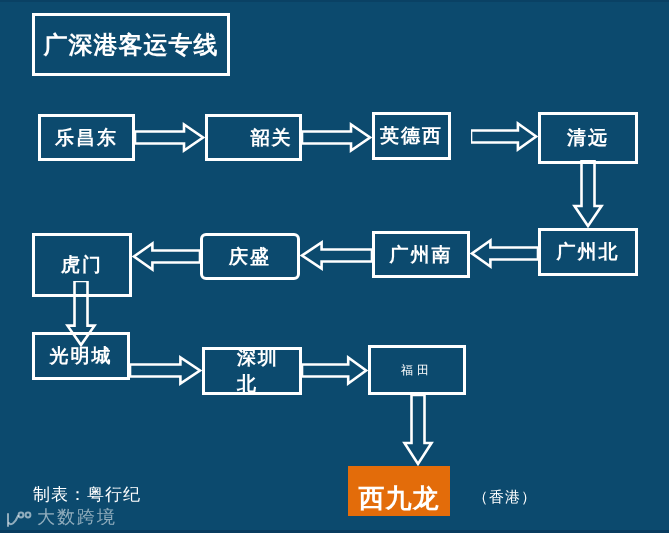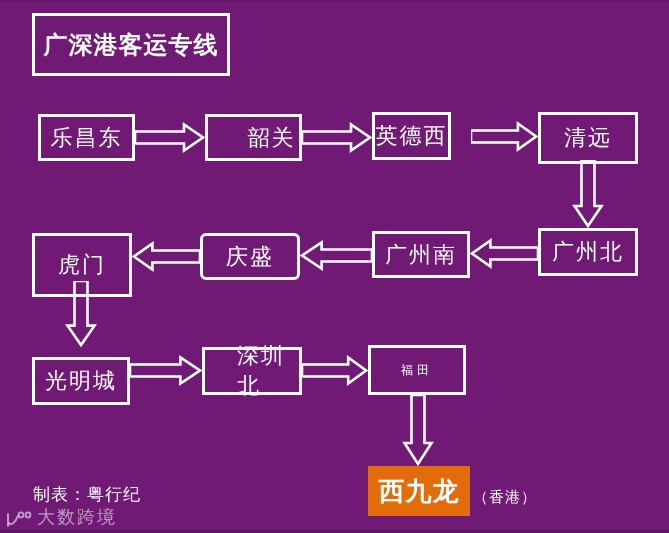--- a/index.html
+++ b/index.html
@@ -3,45 +3,45 @@
 <meta charset="utf-8">
 <style>
   html,body{margin:0;padding:0;}
   body{
     font-family:"Liberation Sans","DejaVu Sans",sans-serif;
     -webkit-font-smoothing:antialiased;
   }
   .stage{
     position:relative;
     width:669px;height:533px;
-    background:#701a75;
+    background:#0c4a6e;
     overflow:hidden;
   }
   .edge-top{position:absolute;left:0;top:0;width:100%;height:2px;background:rgba(0,0,30,0.12);}
   .edge-bottom{position:absolute;left:0;bottom:0;width:100%;height:3px;background:rgba(0,0,30,0.18);}
 
   .title-box{
     position:absolute;left:32px;top:13px;width:198px;height:63px;
     border:3px solid #ffffff;box-sizing:border-box;
     display:flex;align-items:center;justify-content:center;
     color:#ffffff;font-weight:bold;font-size:24px;letter-spacing:1px;
   }
 
   .station{
     position:absolute;
     border:3px solid #ffffff;box-sizing:border-box;
     display:flex;align-items:center;justify-content:center;
-    color:#ffffff;font-weight:normal;font-size:22px;letter-spacing:2px;
+    color:#ffffff;font-weight:bold;font-size:19px;letter-spacing:2px;
   }
   .station.light{font-weight:normal;font-size:12px;letter-spacing:4px;text-align:center;}
 
   .terminus{
-    position:absolute;left:368px;top:466px;width:102px;height:50px;
+    position:absolute;left:348px;top:466px;width:102px;height:50px;
     background:#e36c0a;border:none;
-    display:flex;align-items:center;justify-content:center;
+    display:flex;align-items:flex-end;justify-content:center;
     color:#ffffff;font-weight:bold;font-size:26px;letter-spacing:1px;
   }
   .terminus-note{
     position:absolute;left:473px;top:488px;
     color:#ffffff;font-size:15px;letter-spacing:1px;
   }
 
   .arrow{position:absolute;}
   .arrow svg{display:block;width:100%;height:100%;}
   .arrow path{fill:none;stroke:#ffffff;stroke-width:2.6;vector-effect:non-scaling-stroke;}
@@ -87,21 +87,21 @@
   <div class="station" style="left:372px;top:231px;width:98px;height:47px;text-align:center;">
     <span>广州南</span>
   </div>
   <div class="station" style="left:200px;top:233px;width:100px;height:47px;border-radius:6px;">
     <span>庆盛</span>
   </div>
   <div class="station" style="left:32px;top:233px;width:100px;height:64px;">
     <span>虎门</span>
   </div>
 
-  <div class="station" style="left:32px;top:357px;width:98px;height:48px;">
+  <div class="station" style="left:32px;top:332px;width:98px;height:48px;">
     <span>光明城</span>
   </div>
   <div class="station" style="left:202px;top:347px;width:100px;height:48px;padding-left:32px;">
     <span>深圳北</span>
   </div>
   <div class="station light" style="left:368px;top:345px;width:98px;height:50px;">
     <span>福田</span>
   </div>
 
   <div class="terminus">

